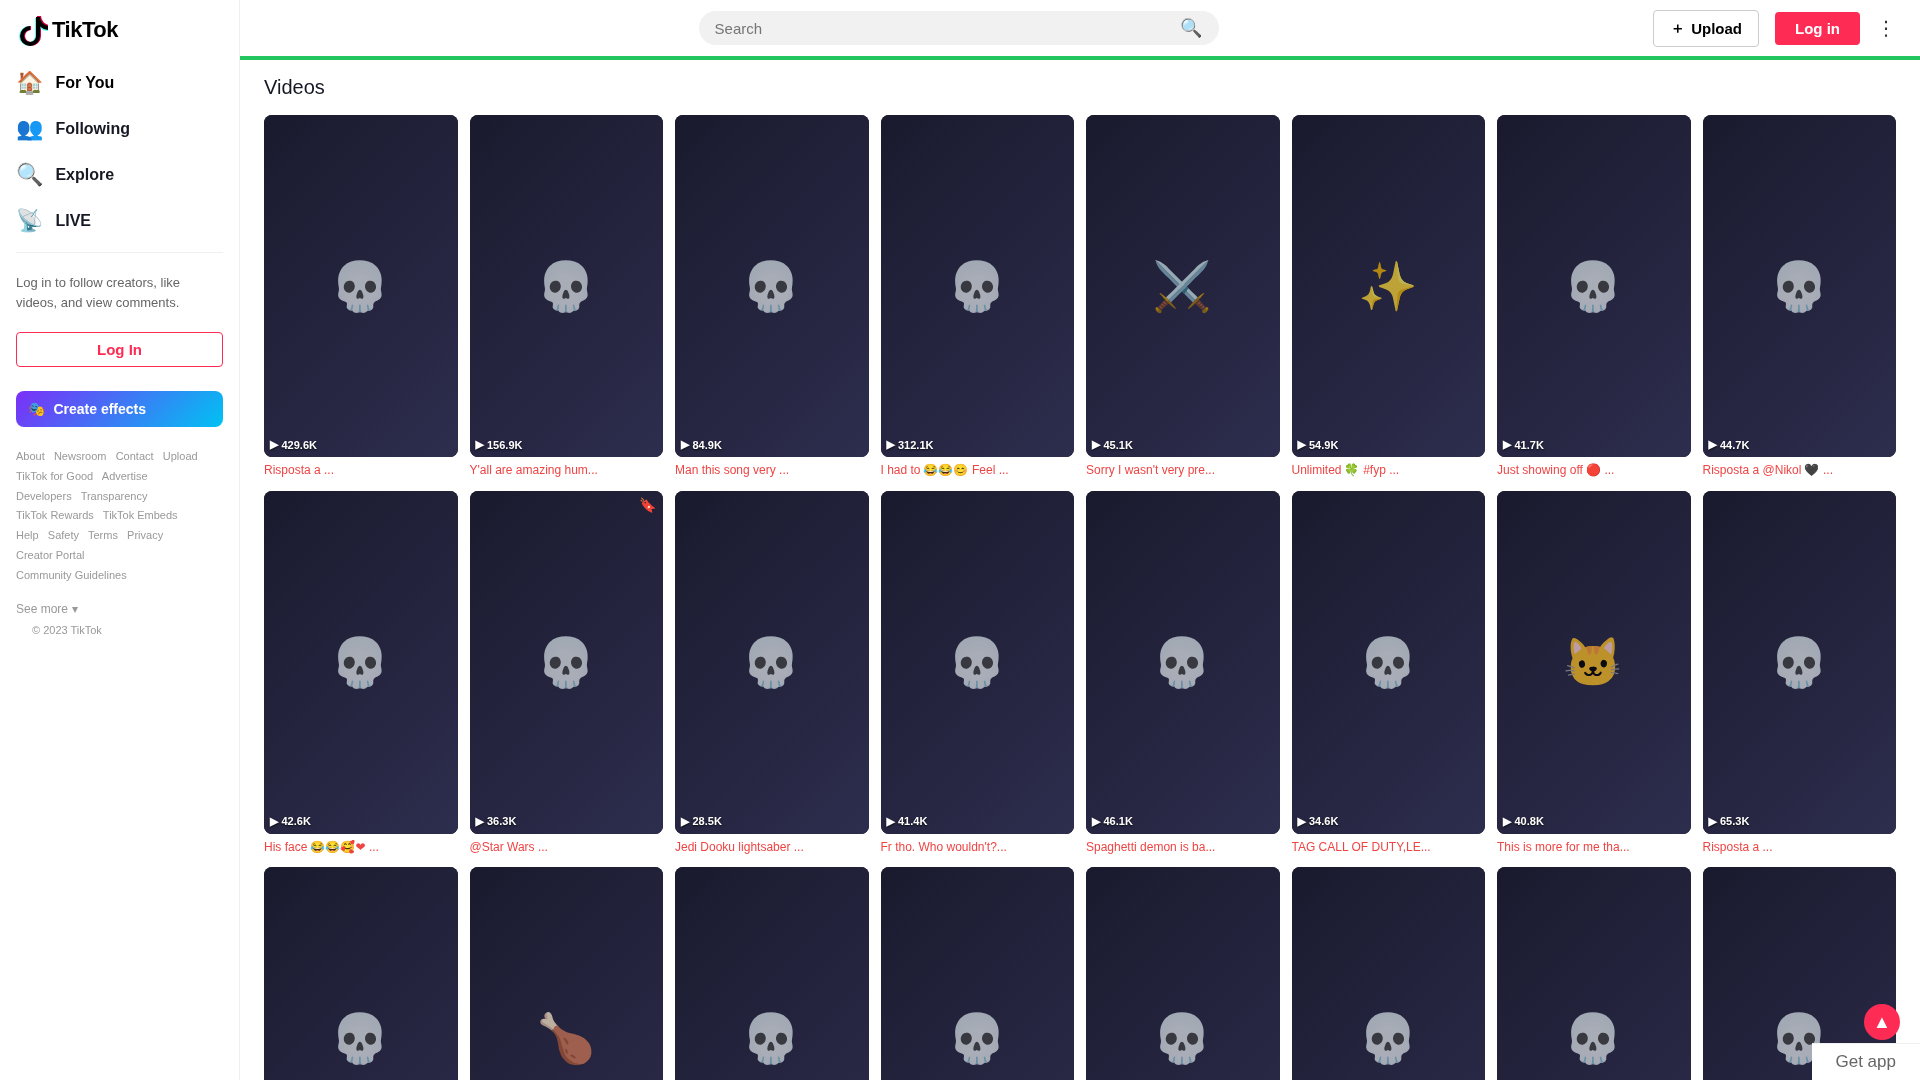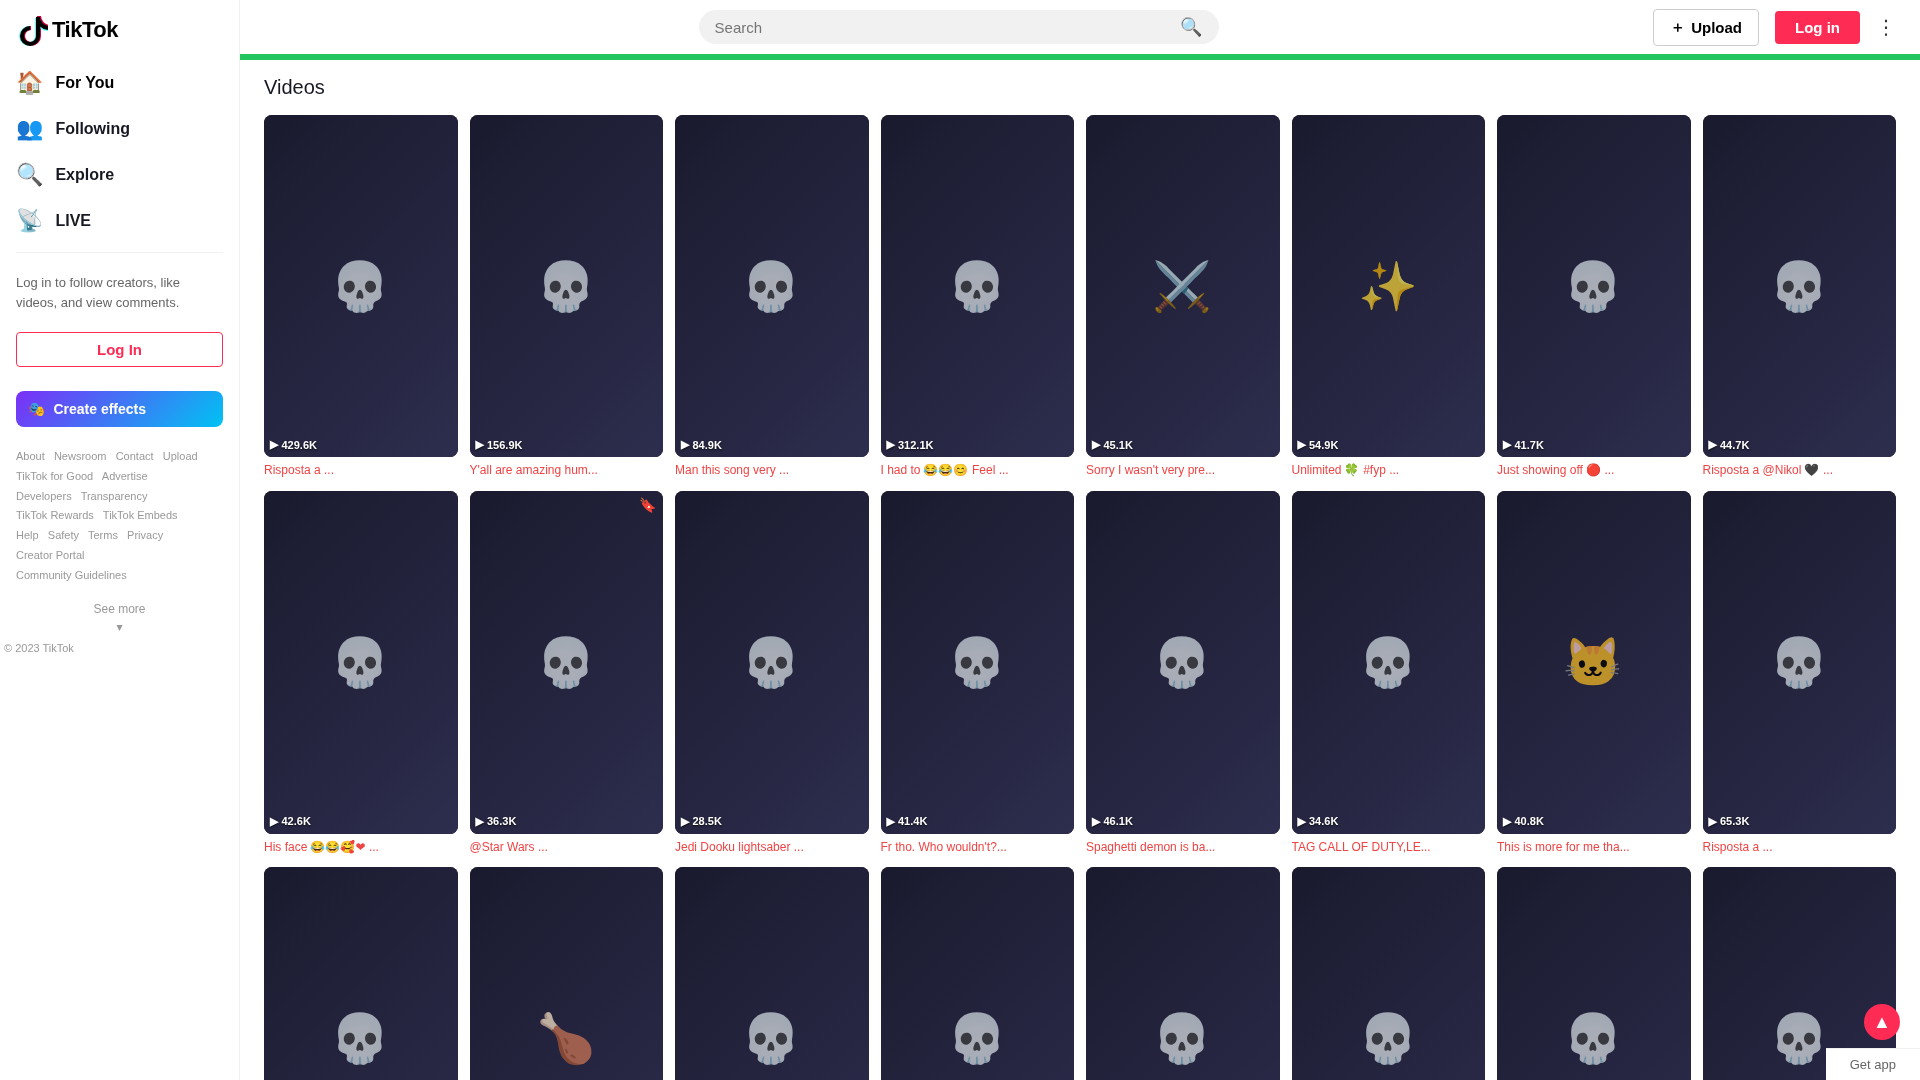--- a/index.html
+++ b/index.html
@@ -74,39 +74,39 @@
     }
     .sidebar-footer {
       padding: 12px 16px;
       font-size: 11px;
       color: #999;
       line-height: 1.8;
     }
     .sidebar-footer a { color: #999; text-decoration: none; }
     .see-more {
       color: #999; font-size: 12px; padding: 4px 16px; cursor: pointer;
-      display: flex; align-items: center; gap: 4px; flex-direction: column;
+      display: flex; align-items: center; gap: 4px;
     }
 
     
     #main {
       flex: 1;
       display: flex;
       flex-direction: column;
       overflow: hidden;
     }
 
     
     #topbar {
       height: 60px;
       display: flex;
       align-items: center;
       justify-content: space-between;
       padding: 0 24px;
-      border-bottom: 6px solid #22c55e;
+      border-bottom: 4px solid #22c55e;
       background: #fff;
     }
     .search-bar {
       display: flex;
       align-items: center;
       background: #f1f1f2;
       border-radius: 92px;
       padding: 6px 16px;
       width: 520px;
       gap: 8px;
@@ -213,21 +213,21 @@
       text-align: center; text-shadow: 0 1px 3px rgba(0,0,0,0.9);
       width: 90%;
     }
 
     .get-app-bar {
       position: fixed;
       bottom: 0; right: 0;
       background: #fff;
       border-top: 1px solid #f0f0f0;
       padding: 8px 24px;
-      font-size: 13px; color: #666;
+      font-size: 17px; color: #666;
       text-align: right;
     }
 
     .scroll-top-btn {
       position: fixed;
       bottom: 40px; right: 20px;
       width: 36px; height: 36px;
       background: #fe2c55;
       border-radius: 50%;
       color: #fff;
@@ -318,21 +318,21 @@
       <a href="#">Creator Portal</a>
     </div>
     <div>
       <a href="#">Community Guidelines</a>
     </div>
   </div>
   <div class="see-more">
     <span>See more</span>
     <span>▾</span>
   </div>
-  <div style="padding: 4px 4px; font-size: 11px; color: #999;">© 2023 TikTok</div>
+  <div style="padding: 4px 32px; font-size: 11px; color: #999;">© 2023 TikTok</div>
 </div>
 
 <div id="main">
 
   <div id="topbar">
     <div style="flex:1"></div>
     <div class="search-bar">
       <input type="text" placeholder="Search" style="">
       <span class="search-icon">🔍</span>
     </div>

